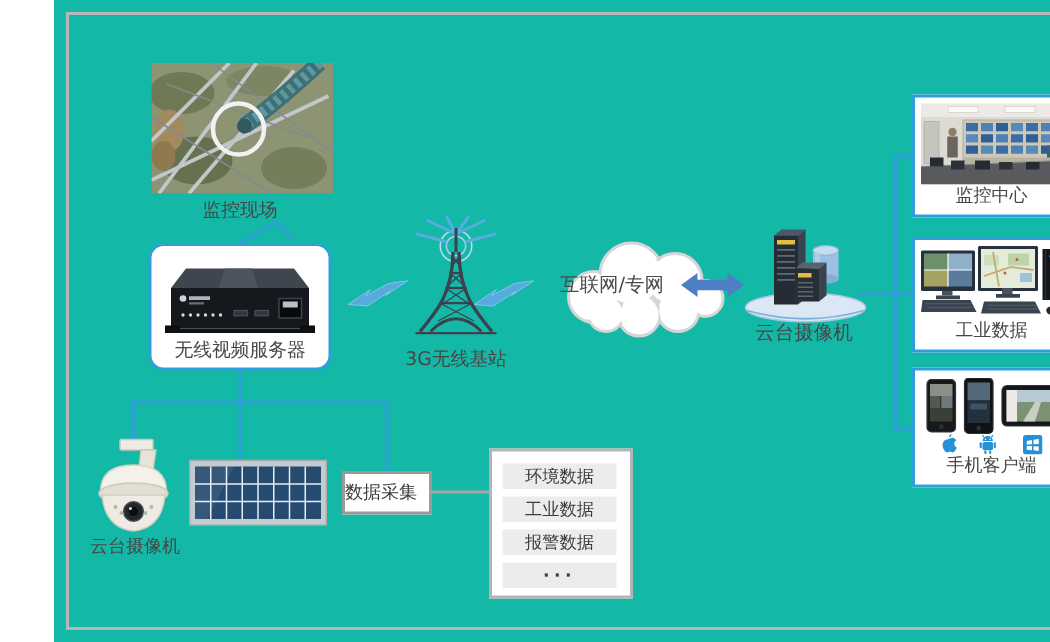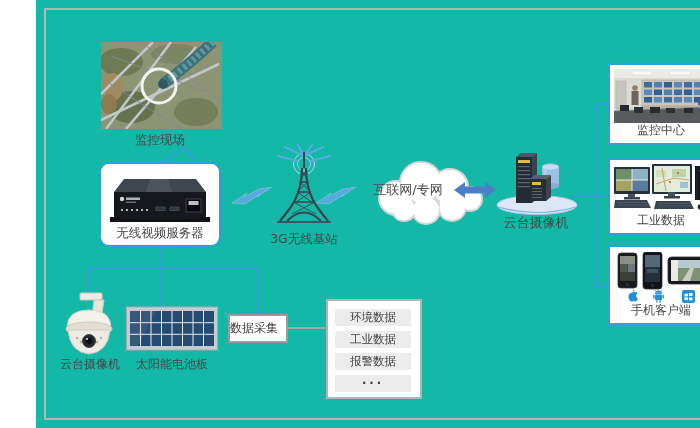--- a/index.html
+++ b/index.html
@@ -338,21 +338,20 @@
       <line x1="35.5" y1="5" x2="35.5" y2="40"></line>
         <line x1="46" y1="5" x2="46" y2="40"></line>
       <line x1="56.5" y1="5" x2="56.5" y2="40"></line>
         <line x1="67" y1="5" x2="67" y2="40"></line>
       <line x1="77.5" y1="5" x2="77.5" y2="40"></line>
       <line x1="4" y1="16.7" x2="88" y2="16.7"></line>
         <line x1="4" y1="28.3" x2="88" y2="28.3"></line>
     </g>
     <polygon points="4,5 30,5 12,40 4,40" fill="#ffffff" opacity="0.08"></polygon>
   </svg>
-  <div class="lbl" style="left:84px;top:357px;width:104px;font-size:12px;">太阳能电池板</div>
 
   <div class="collect">数据采集</div>
   <div class="gl" style="left:250px;top:327px;width:40px;height:2px;"></div>
 
   <div class="databox">
     <div class="data-item" style="top:8px;">环境数据</div>
     <div class="data-item" style="top:30px;">工业数据</div>
     <div class="data-item" style="top:52px;">报警数据</div>
     <div class="data-item dots" style="top:74px;">···</div>
   </div>

